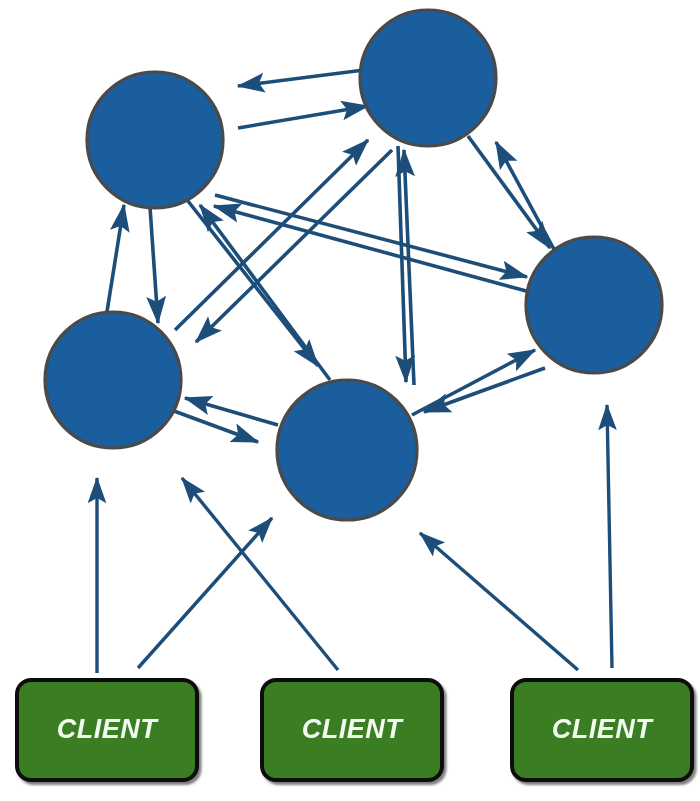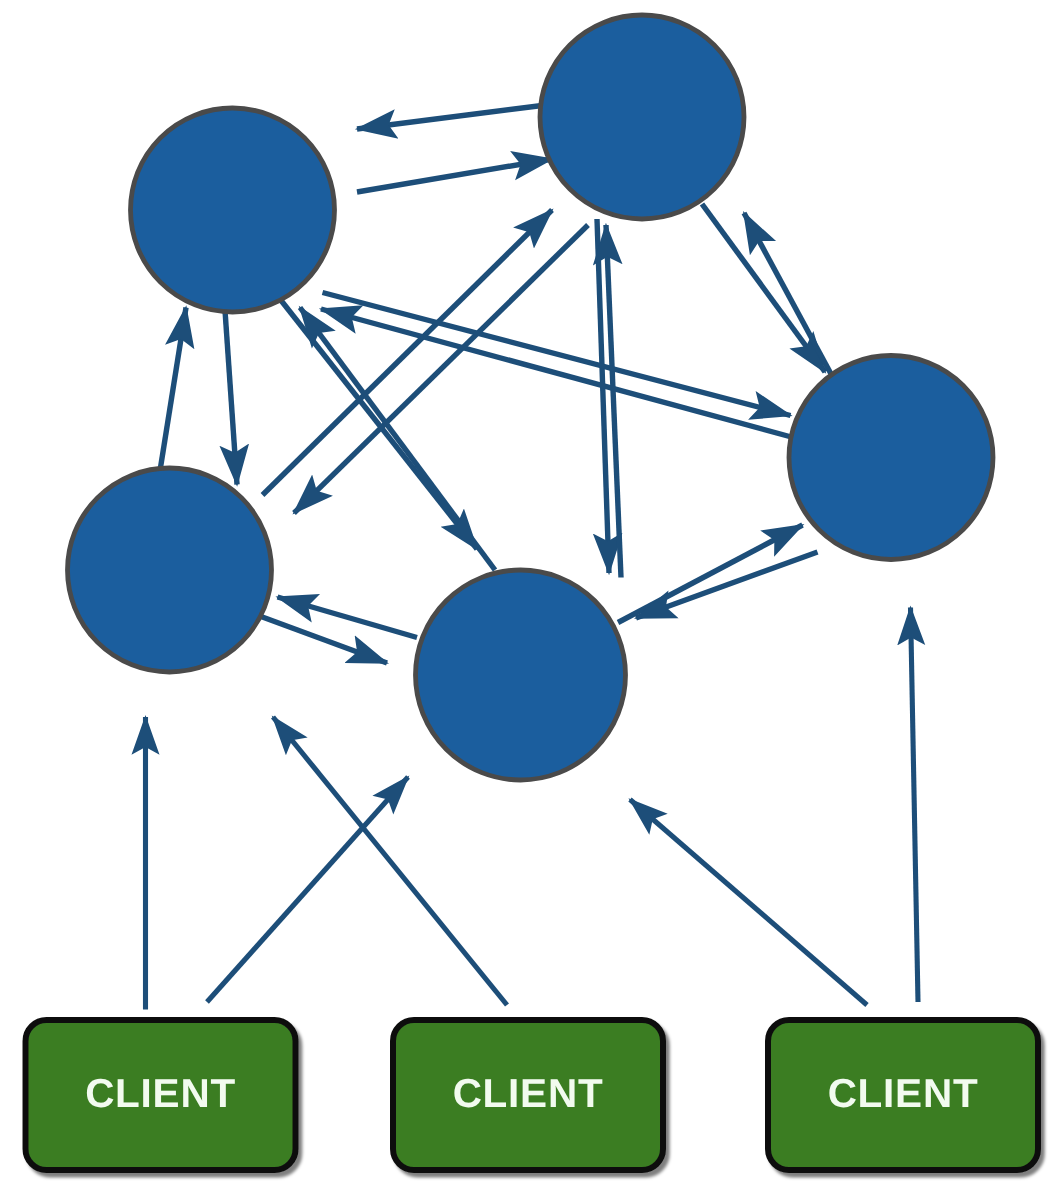--- a/index.html
+++ b/index.html
@@ -11,20 +11,21 @@
     width: 700px;
     height: 801px;
     font-family: "Liberation Sans", sans-serif;
     overflow: hidden;
   }
   #diagram-root {
     position: relative;
     width: 700px;
     height: 801px;
     background: #ffffff;
+    font-style: italic;
   }
   #diagram-svg {
     position: absolute;
     top: 0;
     left: 0;
     width: 700px;
     height: 801px;
     display: block;
   }
   .client-label {

